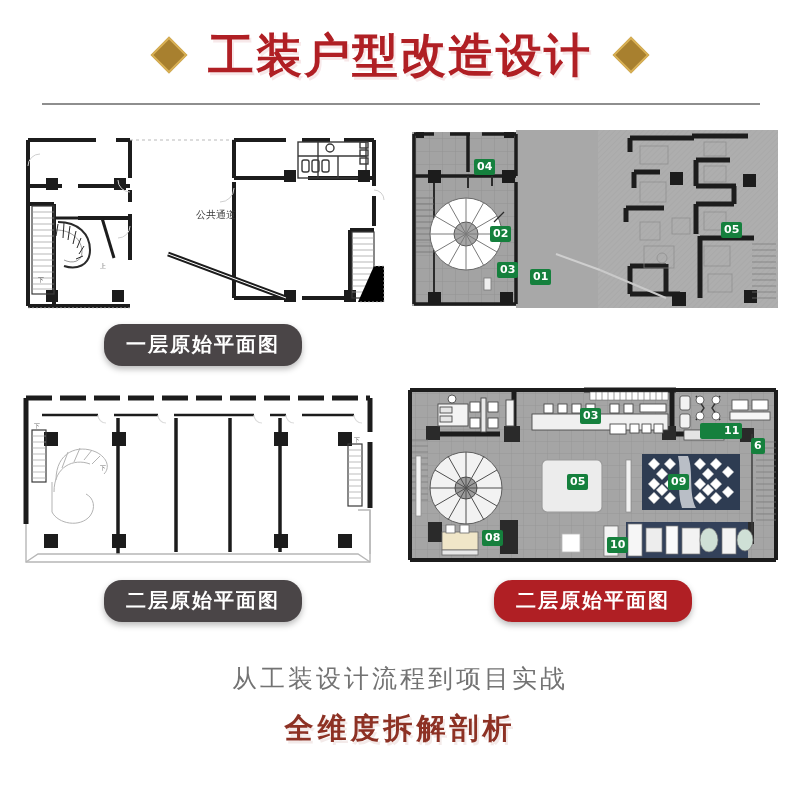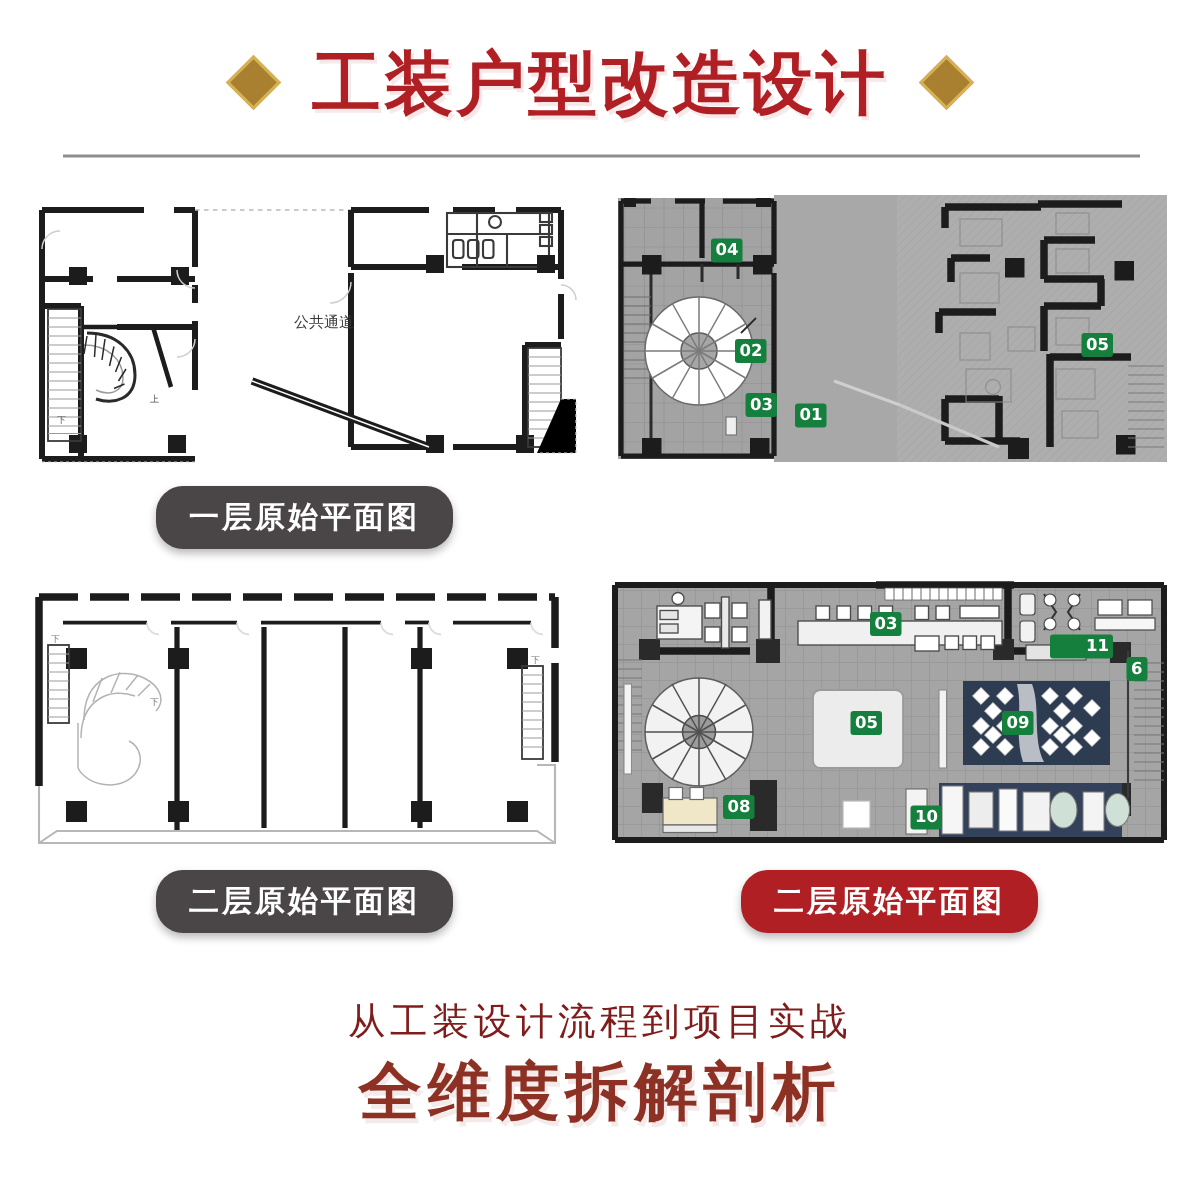--- a/index.html
+++ b/index.html
@@ -78,27 +78,27 @@
     letter-spacing: 0px;
     z-index: 5;
   }
 
   
   .footer {
     position: absolute; top: 662px; left: 0; width: 800px; height: 120px;
     text-align: center;
   }
   .footer-sub {
-    font-family: Liberation Sans, sans-serif;
-    font-size: 25px; color: #7f1d1d; letter-spacing: 3px;
+    font-family: Liberation Mono, monospace;
+    font-size: 25px; color: #737373; letter-spacing: 3px;
     line-height: 38px;
   }
   .footer-main {
     font-family: "DejaVu Sans", "Liberation Sans", sans-serif;
-    font-size: 42px; font-weight: bold; color: #8d3124; letter-spacing: 4px;
+    font-size: 29px; font-weight: bold; color: #8d3124; letter-spacing: 4px;
     line-height: 56px;
     text-shadow: 2px 3px 0 rgba(141,49,36,0.10);
   }
 </style>
 </head>
 <body>
 
 <div class="page">
 
   <div class="header">

